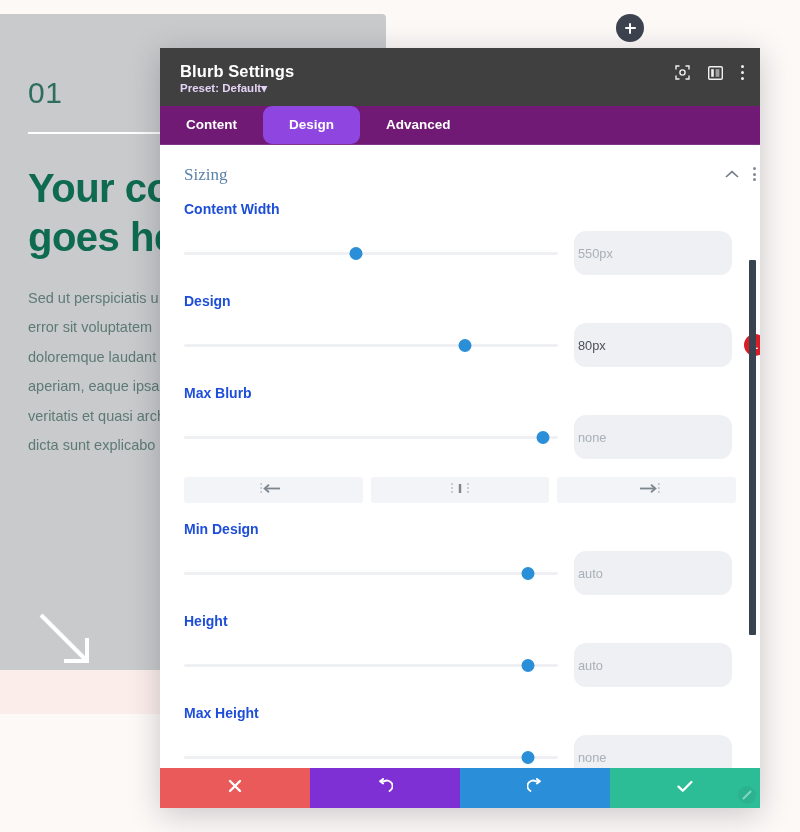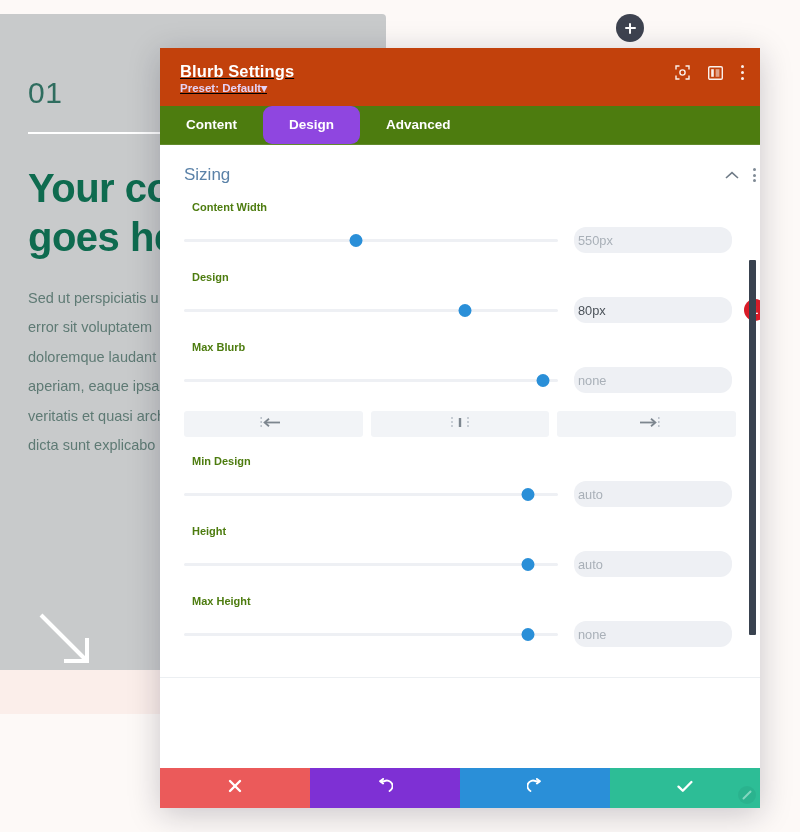--- a/index.html
+++ b/index.html
@@ -139,25 +139,24 @@
     background: #ffffff;
     box-shadow: 0 6px 30px rgba(20,20,40,0.22);
     display: flex;
     flex-direction: column;
     overflow: hidden;
     z-index: 10;
   }
 
   
   #modal-header {
-    background: #c2410c;
+    background: #404040;
     padding: 14px 20px 11px 20px;
     position: relative;
     flex: 0 0 auto;
-    text-decoration: underline;
   }
   #modal-title {
     color: #ffffff;
     font-size: 16.5px;
     font-weight: bold;
     letter-spacing: 0.1px;
   }
   #modal-preset {
     margin-top: 0;
     color: #e4d2f6;
@@ -176,21 +175,21 @@
   .hdr-icon {
     cursor: pointer;
     opacity: 0.92;
     display: flex;
     align-items: center;
     justify-content: center;
   }
 
   
   #modal-tabs {
-    background: #4d7c0f;
+    background: #701a75;
     display: flex;
     flex: 0 0 auto;
     border-bottom: 1px solid rgba(255,255,255,0.12);
     text-align: center;
   }
   .tab {
     padding: 11px 26px 12px 26px;
     color: #ffffff;
     font-size: 13.5px;
     font-weight: bold;
@@ -212,22 +211,23 @@
   #modal-scroll {
     position: absolute;
     inset: 0;
     padding: 0 0 0 0;
     overflow: hidden;
   }
 
   
   .section-head {
     display: flex;
-    align-items: center;
+    align-items: flex-start;
     padding: 20px 4px 6px 24px;
+    font-family: Liberation Serif, serif;
   }
   .section-title {
     font-size: 17px;
     color: #5b82a8;
     font-weight: 400;
     flex: 1 1 auto;
   }
   .section-actions {
     display: flex;
     align-items: center;
@@ -250,25 +250,24 @@
     height: 3px;
     border-radius: 50%;
     background: #7f8a95;
   }
 
   
   .field {
     padding: 10px 24px 8px 24px;
   }
   .field-label {
-    font-size: 11px;
-    color: #4d7c0f;
+    font-size: 14px;
+    color: #1d4ed8;
     font-weight: bold;
     margin-bottom: 14px;
-    margin-left: 8px;
   }
   .field-row {
     display: flex;
     align-items: center;
     gap: 0;
     position: relative;
   }
   .slider {
     position: relative;
     width: 374px;
@@ -289,21 +288,21 @@
   .slider .knob {
     position: absolute;
     width: 13px;
     height: 13px;
     border-radius: 50%;
     background: #2a8fd8;
     transform: translateX(-50%);
   }
   .value-box {
     width: 158px;
-    height: 26px;
+    height: 44px;
     background: #eef0f4;
     border-radius: 12px;
     display: flex;
     align-items: center;
     padding: 0 4px;
     font-size: 12.8px;
     color: #a9b0b8;
     margin-left: 16px;
     flex: 0 0 auto;
     cursor: text;

